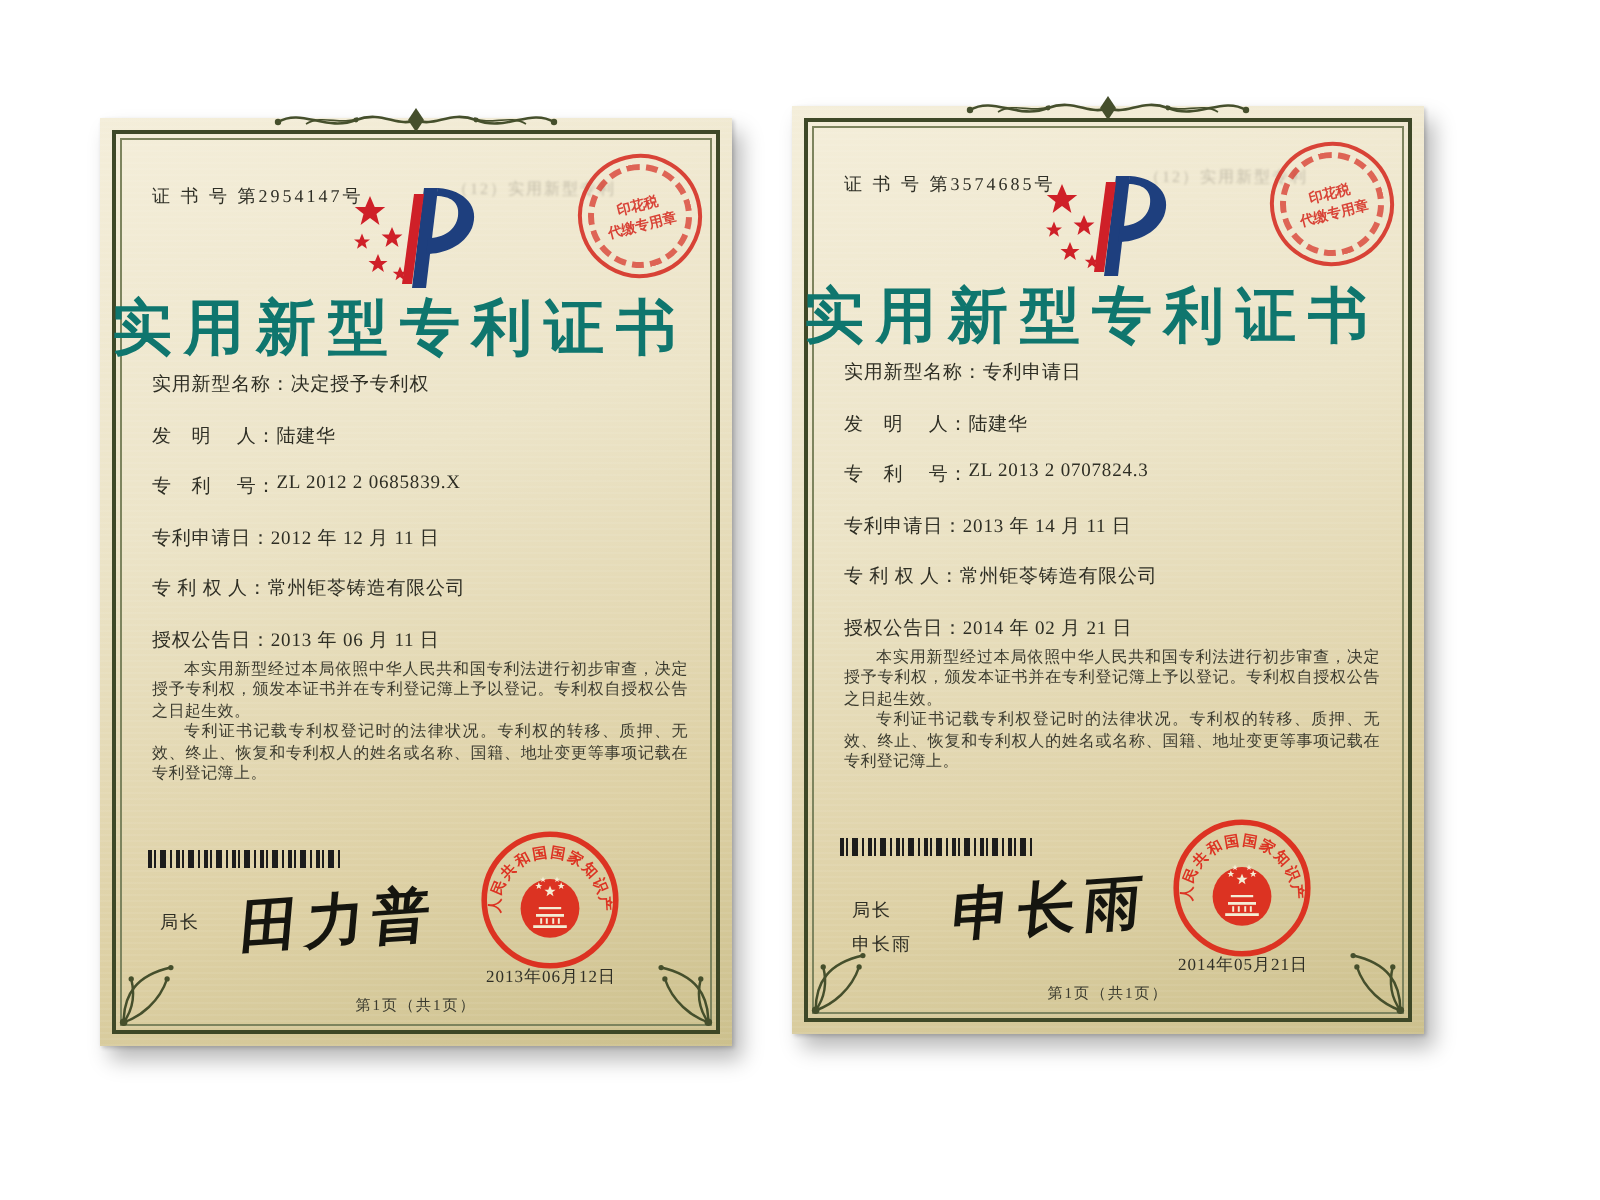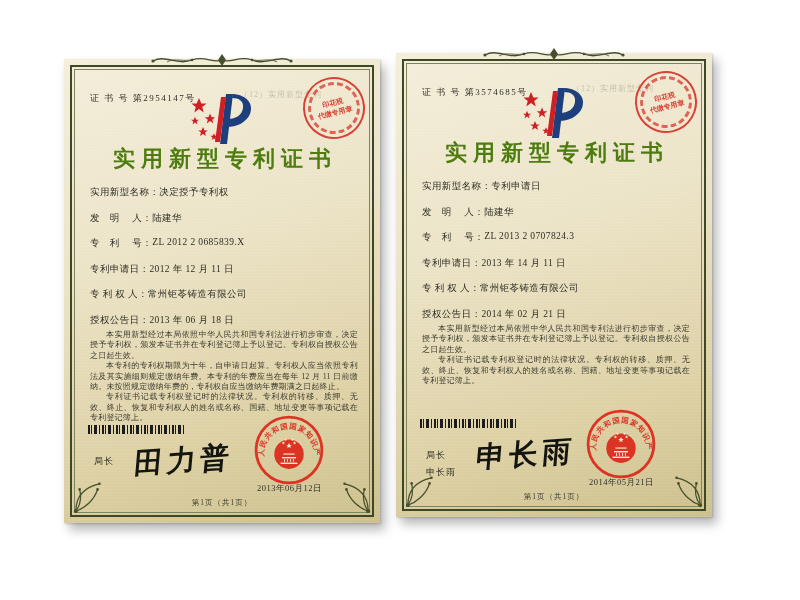--- a/index.html
+++ b/index.html
@@ -1,38 +1,38 @@
 <!DOCTYPE html>
 <html><head>
 <meta charset="utf-8">
 <style>
   html,body{margin:0;padding:0;}
   .canvas{position:relative;width:800px;height:600px;background:#ffffff;overflow:hidden;
           font-family:"Liberation Serif","DejaVu Serif",serif;}
   .cert{position:absolute;width:316px;height:464px;}
-  #cert-left{left:64px;top:59px;}
+  #cert-left{left:50px;top:59px;}
   #cert-right{left:396px;top:53px;}
   .paper{position:absolute;inset:0;
          background:linear-gradient(163deg,#f4eeda 0%,#ece4c8 38%,#ddd0a4 76%,#ccc08d 100%);
          box-shadow:5px 7px 10px rgba(0,0,0,.28),1px 1px 2px rgba(0,0,0,.18);}
   .paper::after{content:"";position:absolute;inset:0;
          background:repeating-linear-gradient(0deg,rgba(255,255,255,.06) 0 1px,transparent 1px 3px);}
   .b-outer{position:absolute;inset:6px;border:2px solid #3e4827;}
   .b-inner{position:absolute;inset:10px;border:1px solid #7d845e;}
   .cert-no{position:absolute;top:33px;left:26px;font-size:9px;letter-spacing:1.5px;color:#2f2f26;}
   .watermark{position:absolute;top:30px;left:176px;font-size:8px;color:#9a9484;opacity:.5;
          filter:blur(.4px);letter-spacing:1px;}
   .logo{position:absolute;top:30px;left:50%;transform:translateX(-50%);width:70px;height:60px;}
   .stamp{position:absolute;top:18px;right:15px;width:62px;height:62px;transform:rotate(-14deg);opacity:.92;}
   .stamp .ring{position:absolute;inset:0;border:2.5px solid #d7352a;border-radius:50%;}
   .stamp .ring2{position:absolute;inset:5px;border:3px dashed rgba(215,53,42,.8);border-radius:50%;}
   .stamp .ctr{position:absolute;inset:0;display:flex;flex-direction:column;align-items:center;
          justify-content:center;gap:1px;color:#d7352a;font-size:7px;font-weight:bold;line-height:1.15;}
-  .title{position:absolute;top:85px;width:100%;text-align:center;font-size:22px;font-weight:bold;
-         letter-spacing:6px;text-indent:6px;color:#4d7c0f;}
+  .title{position:absolute;top:85px;width:100%;font-size:30px;font-weight:bold;
+         letter-spacing:6px;text-indent:6px;color:#0f766e;}
   .fields{position:absolute;top:127px;left:26px;right:22px;}
   .field{display:flex;margin-bottom:12.5px;font-size:9.5px;color:#2e2e24;letter-spacing:.4px;}
   .flabel{white-space:pre;}
   .paras{position:absolute;top:271px;left:26px;right:22px;color:#3c3c30;}
   .paras p{margin:0;font-size:8px;line-height:1.3;text-align:justify;text-indent:2em;letter-spacing:.2px;}
   .barcode{position:absolute;top:366px;left:24px;width:98px;height:9px;
          background:repeating-linear-gradient(90deg,#1c1c1c 0 2px,transparent 2px 3px,#1c1c1c 3px 4px,
          transparent 4px 6px,#1c1c1c 6px 9px,transparent 9px 11px,#1c1c1c 11px 12px,transparent 12px 14px);}
   .sigrow{position:absolute;top:382px;left:30px;display:flex;align-items:flex-start;}
   .siglabel{font-size:9px;color:#2e2e24;line-height:1.9;padding-top:12px;letter-spacing:1px;}
@@ -156,27 +156,26 @@
       <div class="field">
           <span class="flabel">专利申请日：</span>
           <span class="fvalue">2012 年 12 月 11 日</span>
         </div>
       <div class="field">
           <span class="flabel">专 利 权 人：</span>
           <span class="fvalue">常州钜苓铸造有限公司</span>
         </div>
       <div class="field">
           <span class="flabel">授权公告日：</span>
-          <span class="fvalue">2013 年 06 月 18 日</span>
+          <span class="fvalue">2013 年 06 月 11 日</span>
         </div>
     </div>
 
     <div class="paras">
       <p>本实用新型经过本局依照中华人民共和国专利法进行初步审查，决定授予专利权，颁发本证书并在专利登记簿上予以登记。专利权自授权公告之日起生效。</p>
-      <p>本专利的专利权期限为十年，自申请日起算。专利权人应当依照专利法及其实施细则规定缴纳年费。本专利的年费应当在每年 12 月 11 日前缴纳。未按照规定缴纳年费的，专利权自应当缴纳年费期满之日起终止。</p>
       <p>专利证书记载专利权登记时的法律状况。专利权的转移、质押、无效、终止、恢复和专利权人的姓名或名称、国籍、地址变更等事项记载在专利登记簿上。</p>
     </div>
 
     <div class="barcode"></div>
 
     <div class="sigrow">
       <div class="siglabel">
         <div>局长</div>
         <div></div>
       </div>

